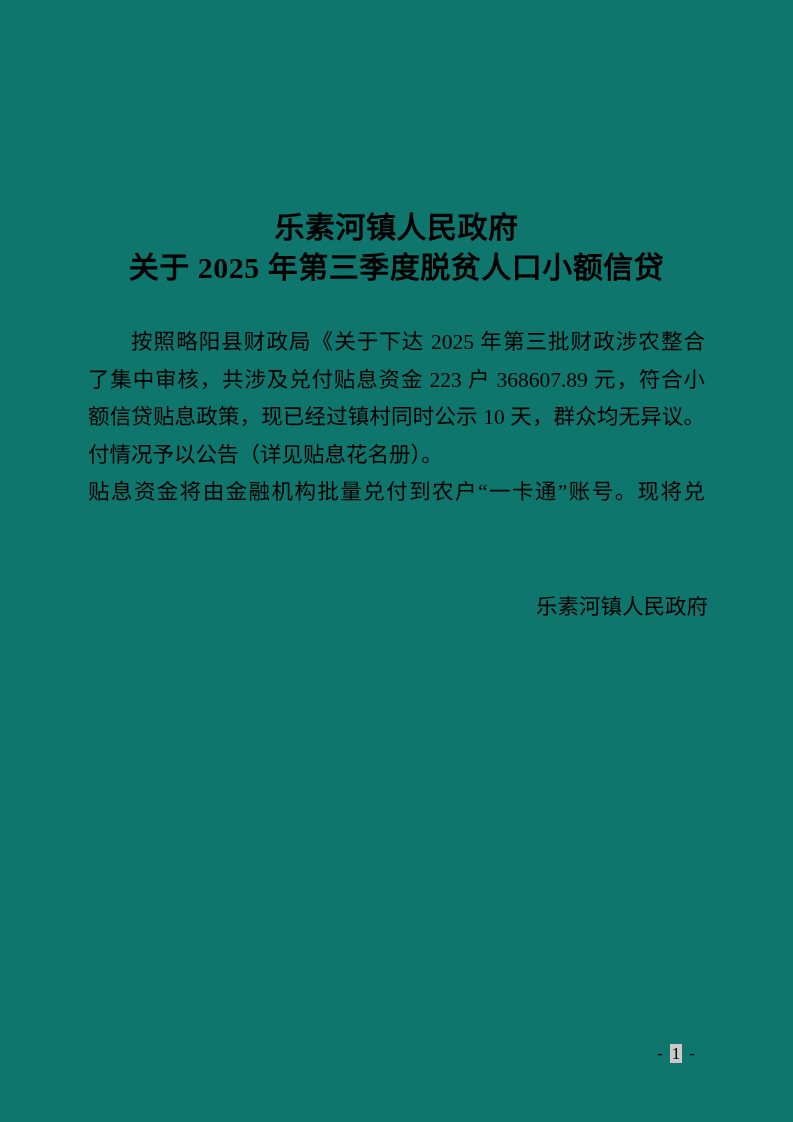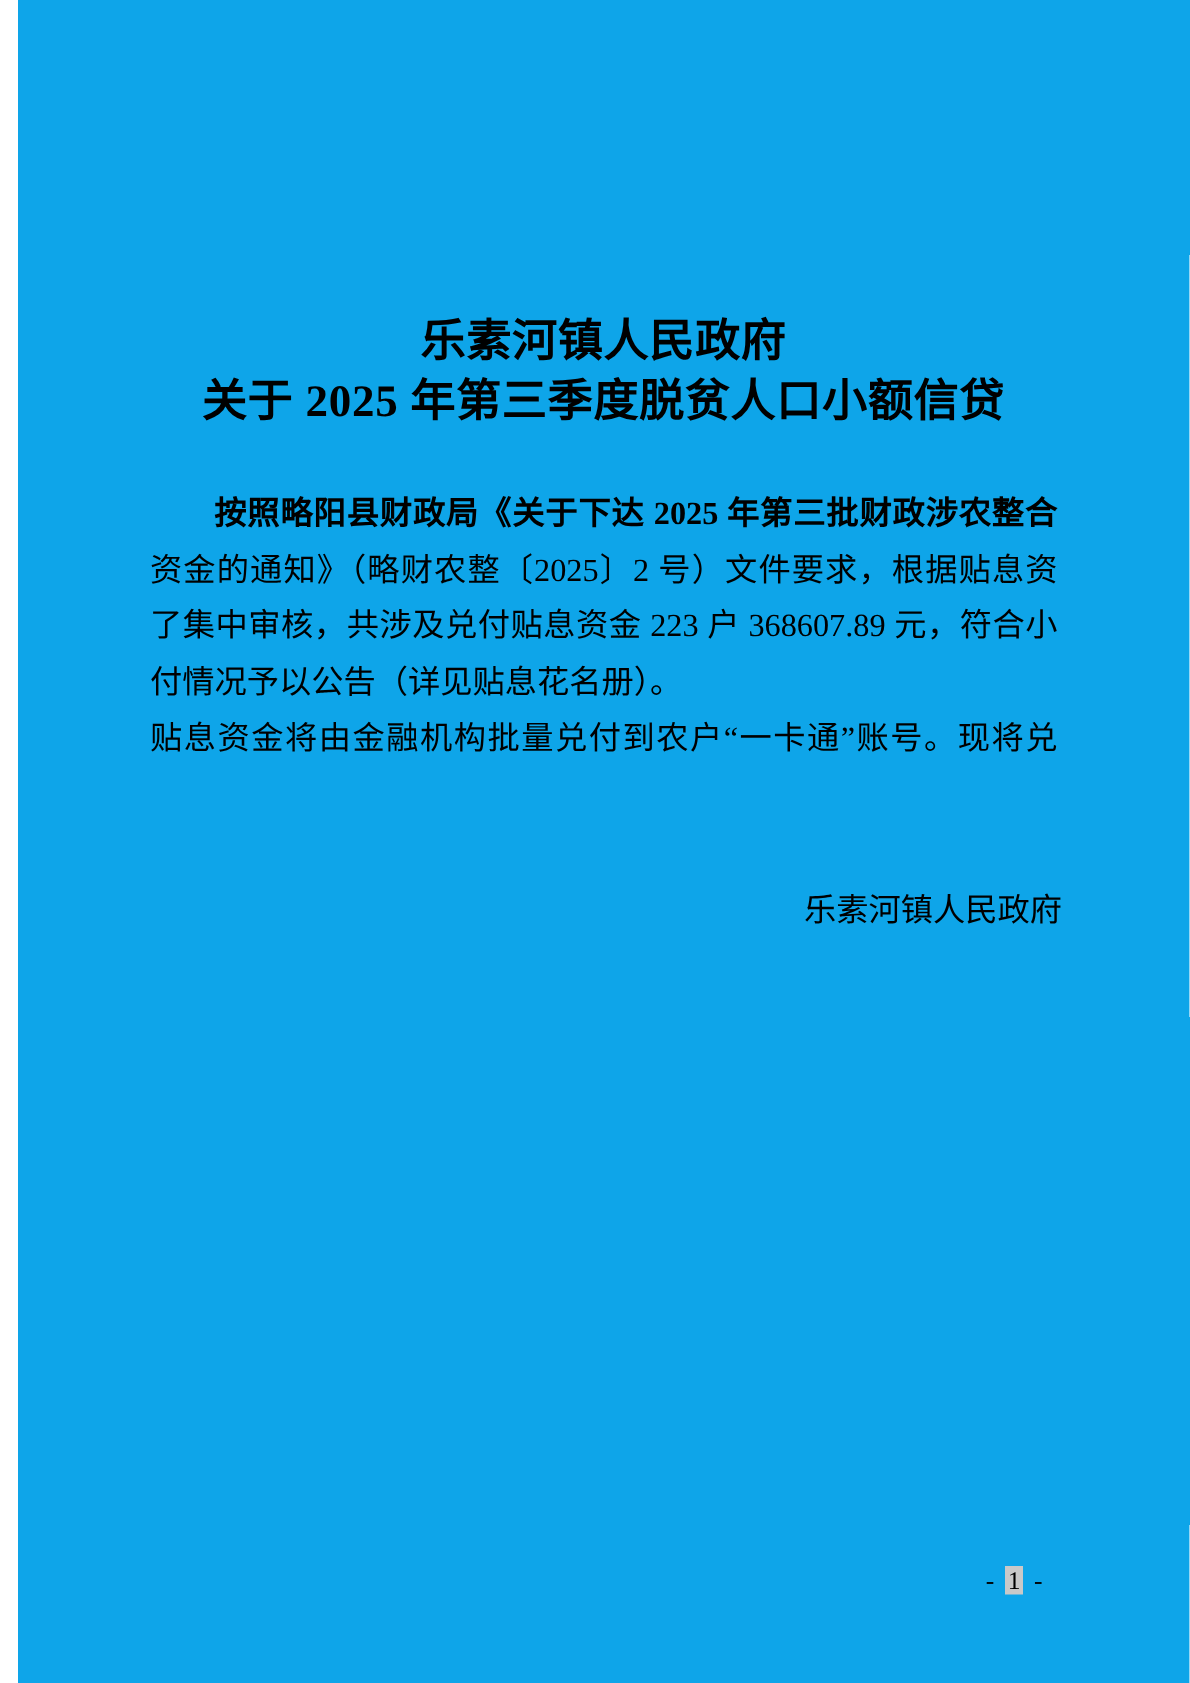--- a/index.html
+++ b/index.html
@@ -12,22 +12,21 @@
       width: 793px;
       height: 1122px;
       position: relative;
       overflow: hidden;
       font-family: "Liberation Serif", "DejaVu Serif", serif;
       color: #000000;
     }
     .page {
       position: absolute;
       inset: 0;
-      background: #0ea5e9;
-      margin-left: 12px;
+      background: #0f766e;
     }
     
     .title-block {
       margin-top: 208px;
       text-align: center;
       font-weight: bold;
       font-size: 30px;
       line-height: 40px;
       letter-spacing: 0.5px;
     }
@@ -37,21 +36,20 @@
       font-size: 21.5px;
       line-height: 37.6px;
     }
     .body-line {
       text-align: justify;
       text-align-last: justify;
       white-space: normal;
     }
     .body-line.first {
       text-indent: 2em;
-      font-weight: bold;
     }
     .body-line.last {
       text-align-last: left;
     }
     
     .signature-wrap {
       margin-top: 72px;
       padding-right: 85px;
       text-align: right;
     }
@@ -80,22 +78,22 @@
 
 <div class="page">
 
   <div class="title-block">
     <div>乐素河镇人民政府</div>
     <div>关于 2025 年第三季度脱贫人口小额信贷</div>
   </div>
 
   <div class="body-block">
       <div class="body-line first">按照略阳县财政局《关于下达 2025 年第三批财政涉农整合</div>
-      <div class="body-line">资金的通知》（略财农整〔2025〕2 号）文件要求，根据贴息资</div>
       <div class="body-line">了集中审核，共涉及兑付贴息资金 223 户 368607.89 元，符合小</div>
+      <div class="body-line">额信贷贴息政策，现已经过镇村同时公示 10 天，群众均无异议。</div>
       <div class="body-line last">付情况予以公告（详见贴息花名册）。</div>
       <div class="body-line">贴息资金将由金融机构批量兑付到农户“一卡通”账号。现将兑</div>
     </div>
 
   <div class="signature-wrap">
     <div class="signature">
       <div>乐素河镇人民政府</div>
     </div>
   </div>
 

